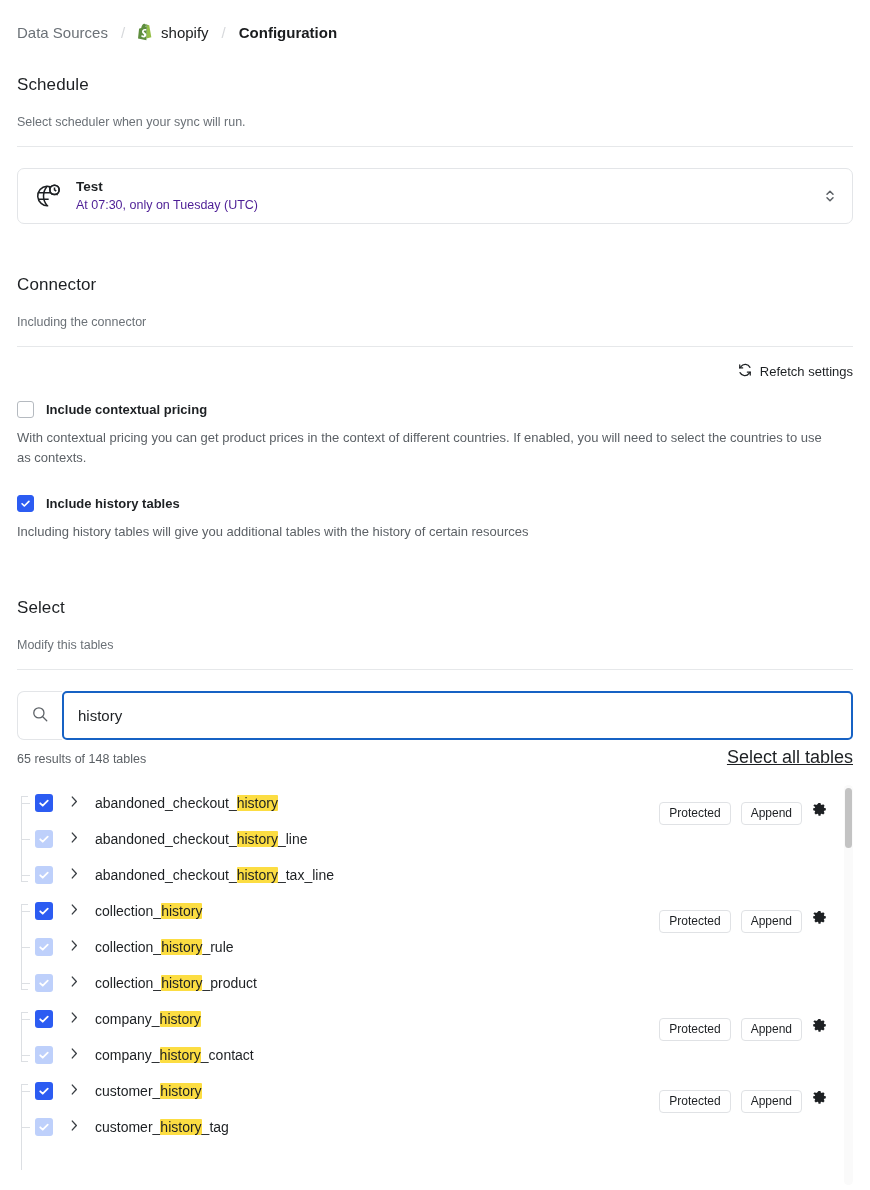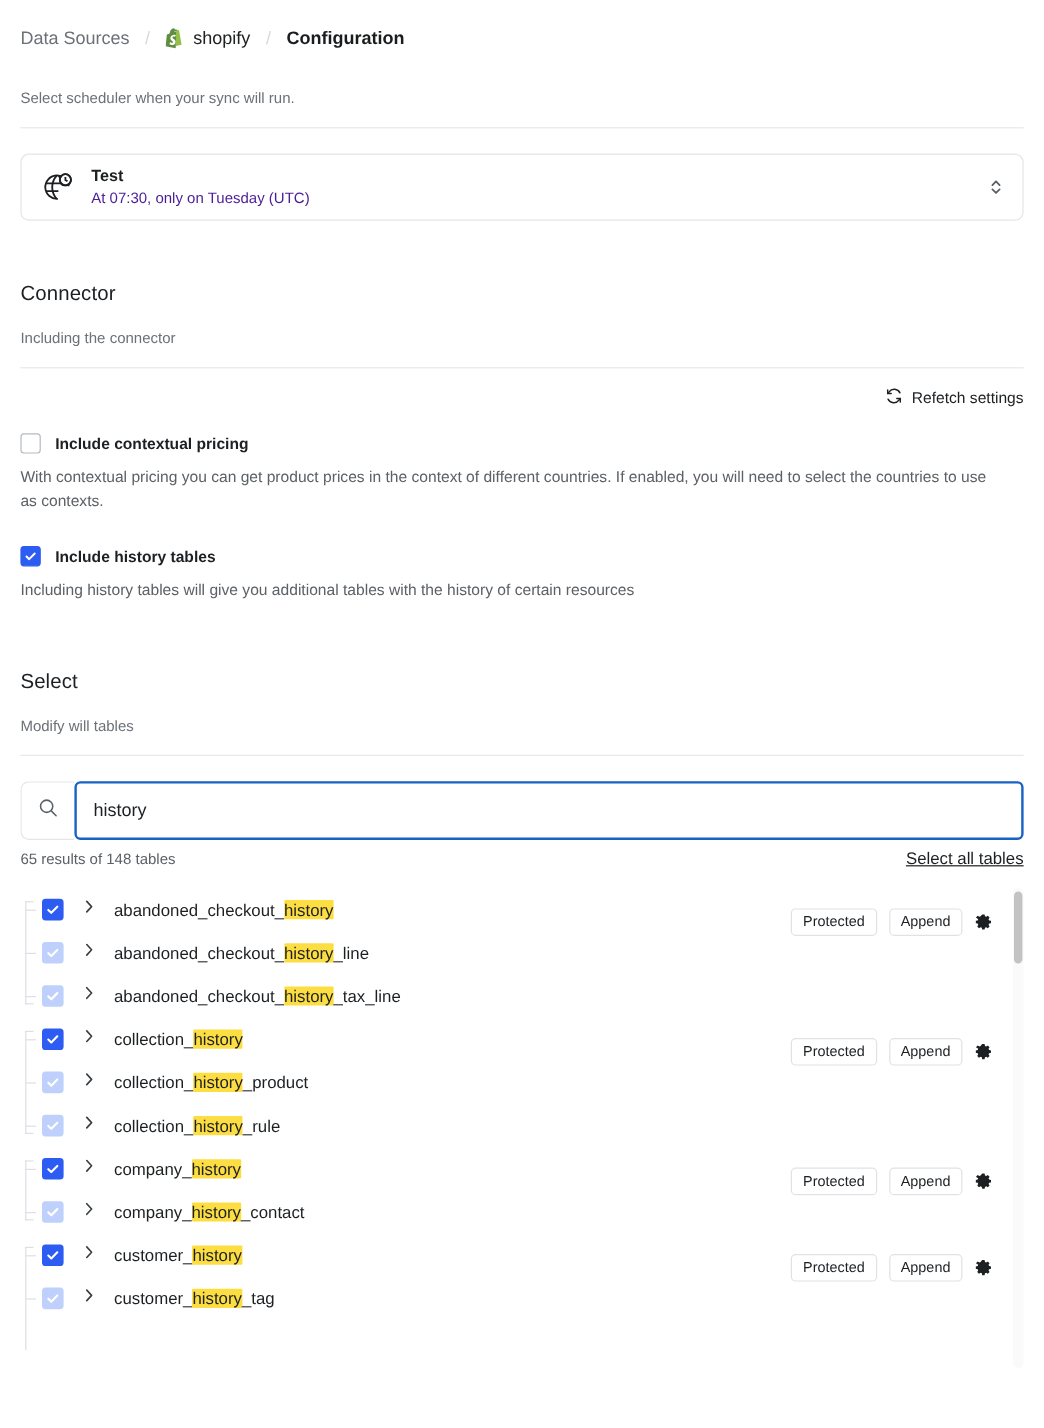--- a/index.html
+++ b/index.html
@@ -192,21 +192,21 @@
     align-items: baseline;
     justify-content: space-between;
     padding: 0 17px;
     margin-top: 7px;
   }
   .results-count {
     font-size: 12.5px;
     color: #5c6166;
   }
   .select-all {
-    font-size: 14px;
+    font-size: 18px;
     color: #1d2023;
     text-decoration: underline;
     cursor: pointer;
   }
 
   
   .list-wrap {
     position: relative;
     margin-top: 17px;
     padding-left: 17px;
@@ -275,21 +275,21 @@
     color: #1d2023;
     white-space: nowrap;
   }
   .hl {
     background: #fcdd42;
     border-radius: 1px;
   }
   .row-right {
     margin-left: auto;
     display: flex;
-    align-items: center;
+    align-items: flex-start;
     gap: 10px;
     padding-right: 4px;
     margin-top: 20px;
   }
   .badge {
     font-size: 12px;
     color: #1d2023;
     border: 1px solid #e0e2e5;
     border-radius: 4px;
     background: #fff;
@@ -340,20 +340,21 @@
         <path d="M8.6 5.9l-.6 1.8s-.6-.3-1.3-.2c-1 .1-1 .7-1 .9.1.9 2.5 1.1 2.6 3.2.1 1.7-.9 2.8-2.3 2.9-1.7.1-2.7-.9-2.7-.9l.4-1.5s1 .7 1.7.7c.5 0 .7-.4.7-.7-.1-1.2-2-1.1-2.1-3C3.8 7.5 4.9 6 7.1 5.9c.9 0 1.5.3 1.5.3z" fill="#fff"></path>
       </svg>
     </span>
     <span>shopify</span>
   </span>
   <span class="bc-sep">/</span>
   <span class="bc-item current">Configuration</span>
 </div>
 
 <div class="section" style="margin-top:25px;">
+  <h2 class="section-title">Schedule</h2>
   <p class="section-sub">Select scheduler when your sync will run.</p>
   <hr class="rule">
 </div>
 
 <div class="sched-wrap">
   <div class="sched-card">
     <span>
       <svg class="sched-icon" width="26" height="26" viewBox="0 0 24 24" fill="none" stroke="#1d2023" stroke-width="1.4" aria-hidden="true">
         <path d="M20.5 11.3a9 9 0 1 0-8.3 9.65"></path>
         <path d="M3.2 9h13.2M3.2 15h9.4"></path>
@@ -417,21 +418,21 @@
       </span>
       <span class="opt-label">Include history tables</span>
     </div>
     <p class="opt-desc">Including history tables will give you additional tables with the history of certain resources</p>
   </div>
 
 </div>
 
 <div class="section tables-sec">
   <h2 class="section-title">Select</h2>
-  <p class="section-sub">Modify will tables</p>
+  <p class="section-sub">Modify this tables</p>
   <hr class="rule">
 </div>
 
 <div class="search-row">
   <div class="search-icon-box">
     <span>
       <svg width="18" height="18" viewBox="0 0 24 24" fill="none" stroke="#5c6166" stroke-width="1.7" stroke-linecap="round" aria-hidden="true">
         <circle cx="10.5" cy="10.5" r="6.8"></circle>
         <path d="M15.6 15.6 21 21"></path>
       </svg>
@@ -525,33 +526,33 @@
         <div class="row">
           <div class="branch"></div>
           <span class="row-cb child">
             <svg width="12" height="12" viewBox="0 0 16 16" fill="none" stroke="#fff" stroke-width="2.4" stroke-linecap="round" stroke-linejoin="round" aria-hidden="true">
               <path d="M3 8.4 6.3 11.6 13 4.8"></path>
             </svg>
           </span>
           <span class="chev"><svg width="11" height="13" viewBox="0 0 12 14" fill="none" stroke="#3a3f44" stroke-width="1.5" stroke-linecap="round" stroke-linejoin="round" aria-hidden="true">
               <path d="M3.6 2.2 8 7l-4.4 4.8"></path>
             </svg></span>
+          <span class="tname">collection_<span class="hl">history</span>_rule</span>
+        </div>
+        <div class="row">
+          <div class="branch"></div>
+          <span class="row-cb child">
+            <svg width="12" height="12" viewBox="0 0 16 16" fill="none" stroke="#fff" stroke-width="2.4" stroke-linecap="round" stroke-linejoin="round" aria-hidden="true">
+              <path d="M3 8.4 6.3 11.6 13 4.8"></path>
+            </svg>
+          </span>
+          <span class="chev"><svg width="11" height="13" viewBox="0 0 12 14" fill="none" stroke="#3a3f44" stroke-width="1.5" stroke-linecap="round" stroke-linejoin="round" aria-hidden="true">
+              <path d="M3.6 2.2 8 7l-4.4 4.8"></path>
+            </svg></span>
           <span class="tname">collection_<span class="hl">history</span>_product</span>
-        </div>
-        <div class="row">
-          <div class="branch"></div>
-          <span class="row-cb child">
-            <svg width="12" height="12" viewBox="0 0 16 16" fill="none" stroke="#fff" stroke-width="2.4" stroke-linecap="round" stroke-linejoin="round" aria-hidden="true">
-              <path d="M3 8.4 6.3 11.6 13 4.8"></path>
-            </svg>
-          </span>
-          <span class="chev"><svg width="11" height="13" viewBox="0 0 12 14" fill="none" stroke="#3a3f44" stroke-width="1.5" stroke-linecap="round" stroke-linejoin="round" aria-hidden="true">
-              <path d="M3.6 2.2 8 7l-4.4 4.8"></path>
-            </svg></span>
-          <span class="tname">collection_<span class="hl">history</span>_rule</span>
         </div>
         <div class="spine-cap-top" style="top: 11px;"></div>
         <div class="spine-cap-bot" style="bottom: 11px;"></div>
       </div>
       <div class="group">
         <div class="spine"></div>
         <div class="row">
           <div class="branch"></div>
           <span class="row-cb">
             <svg width="12" height="12" viewBox="0 0 16 16" fill="none" stroke="#fff" stroke-width="2.4" stroke-linecap="round" stroke-linejoin="round" aria-hidden="true">

